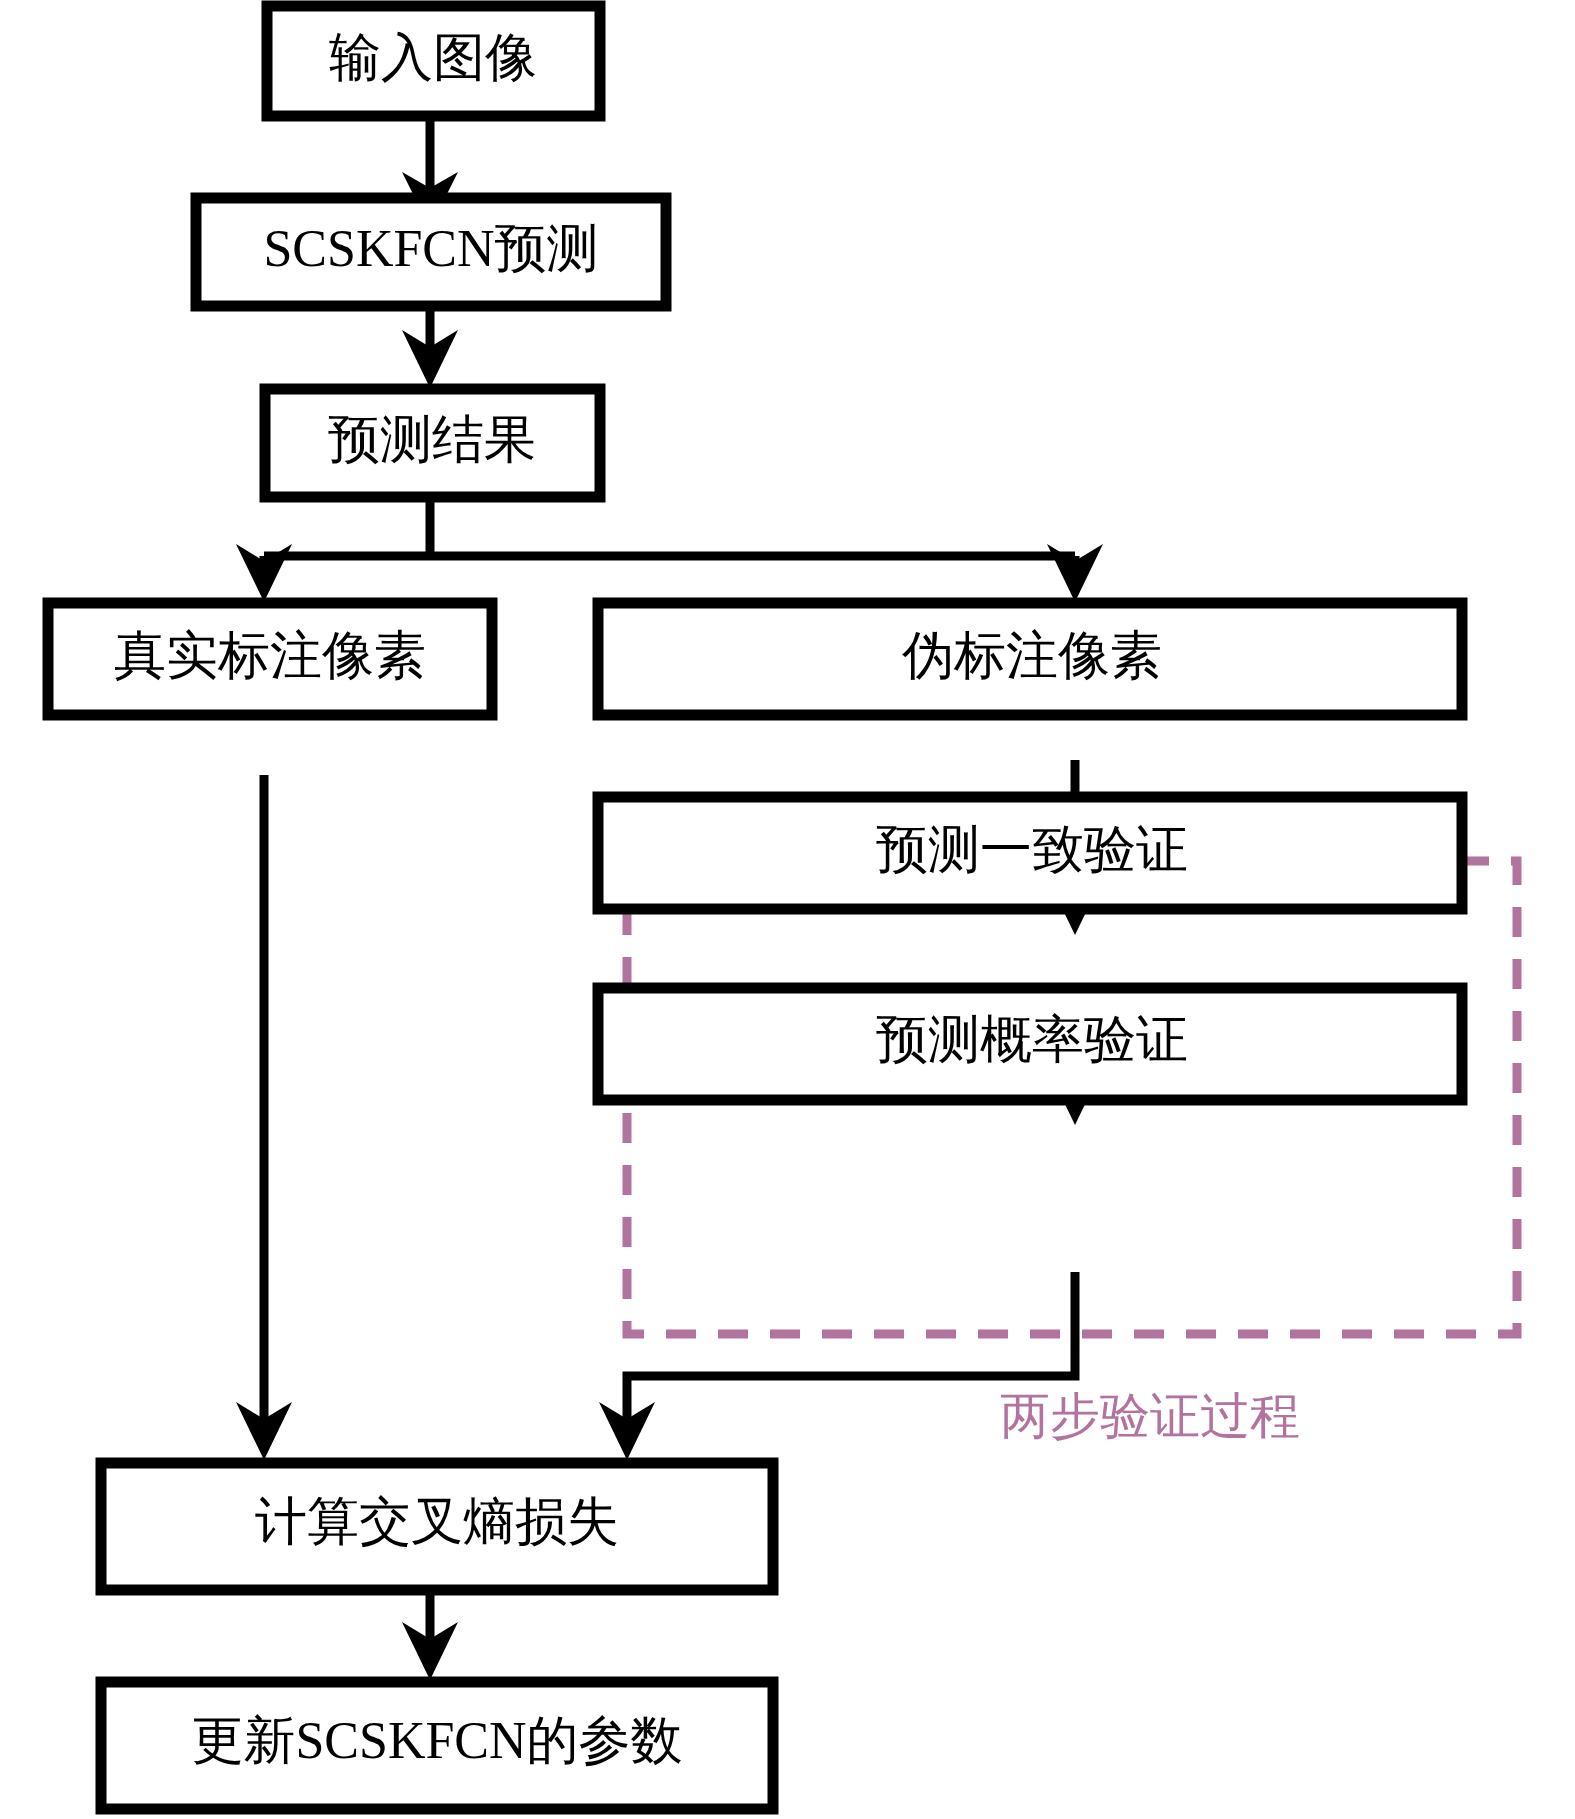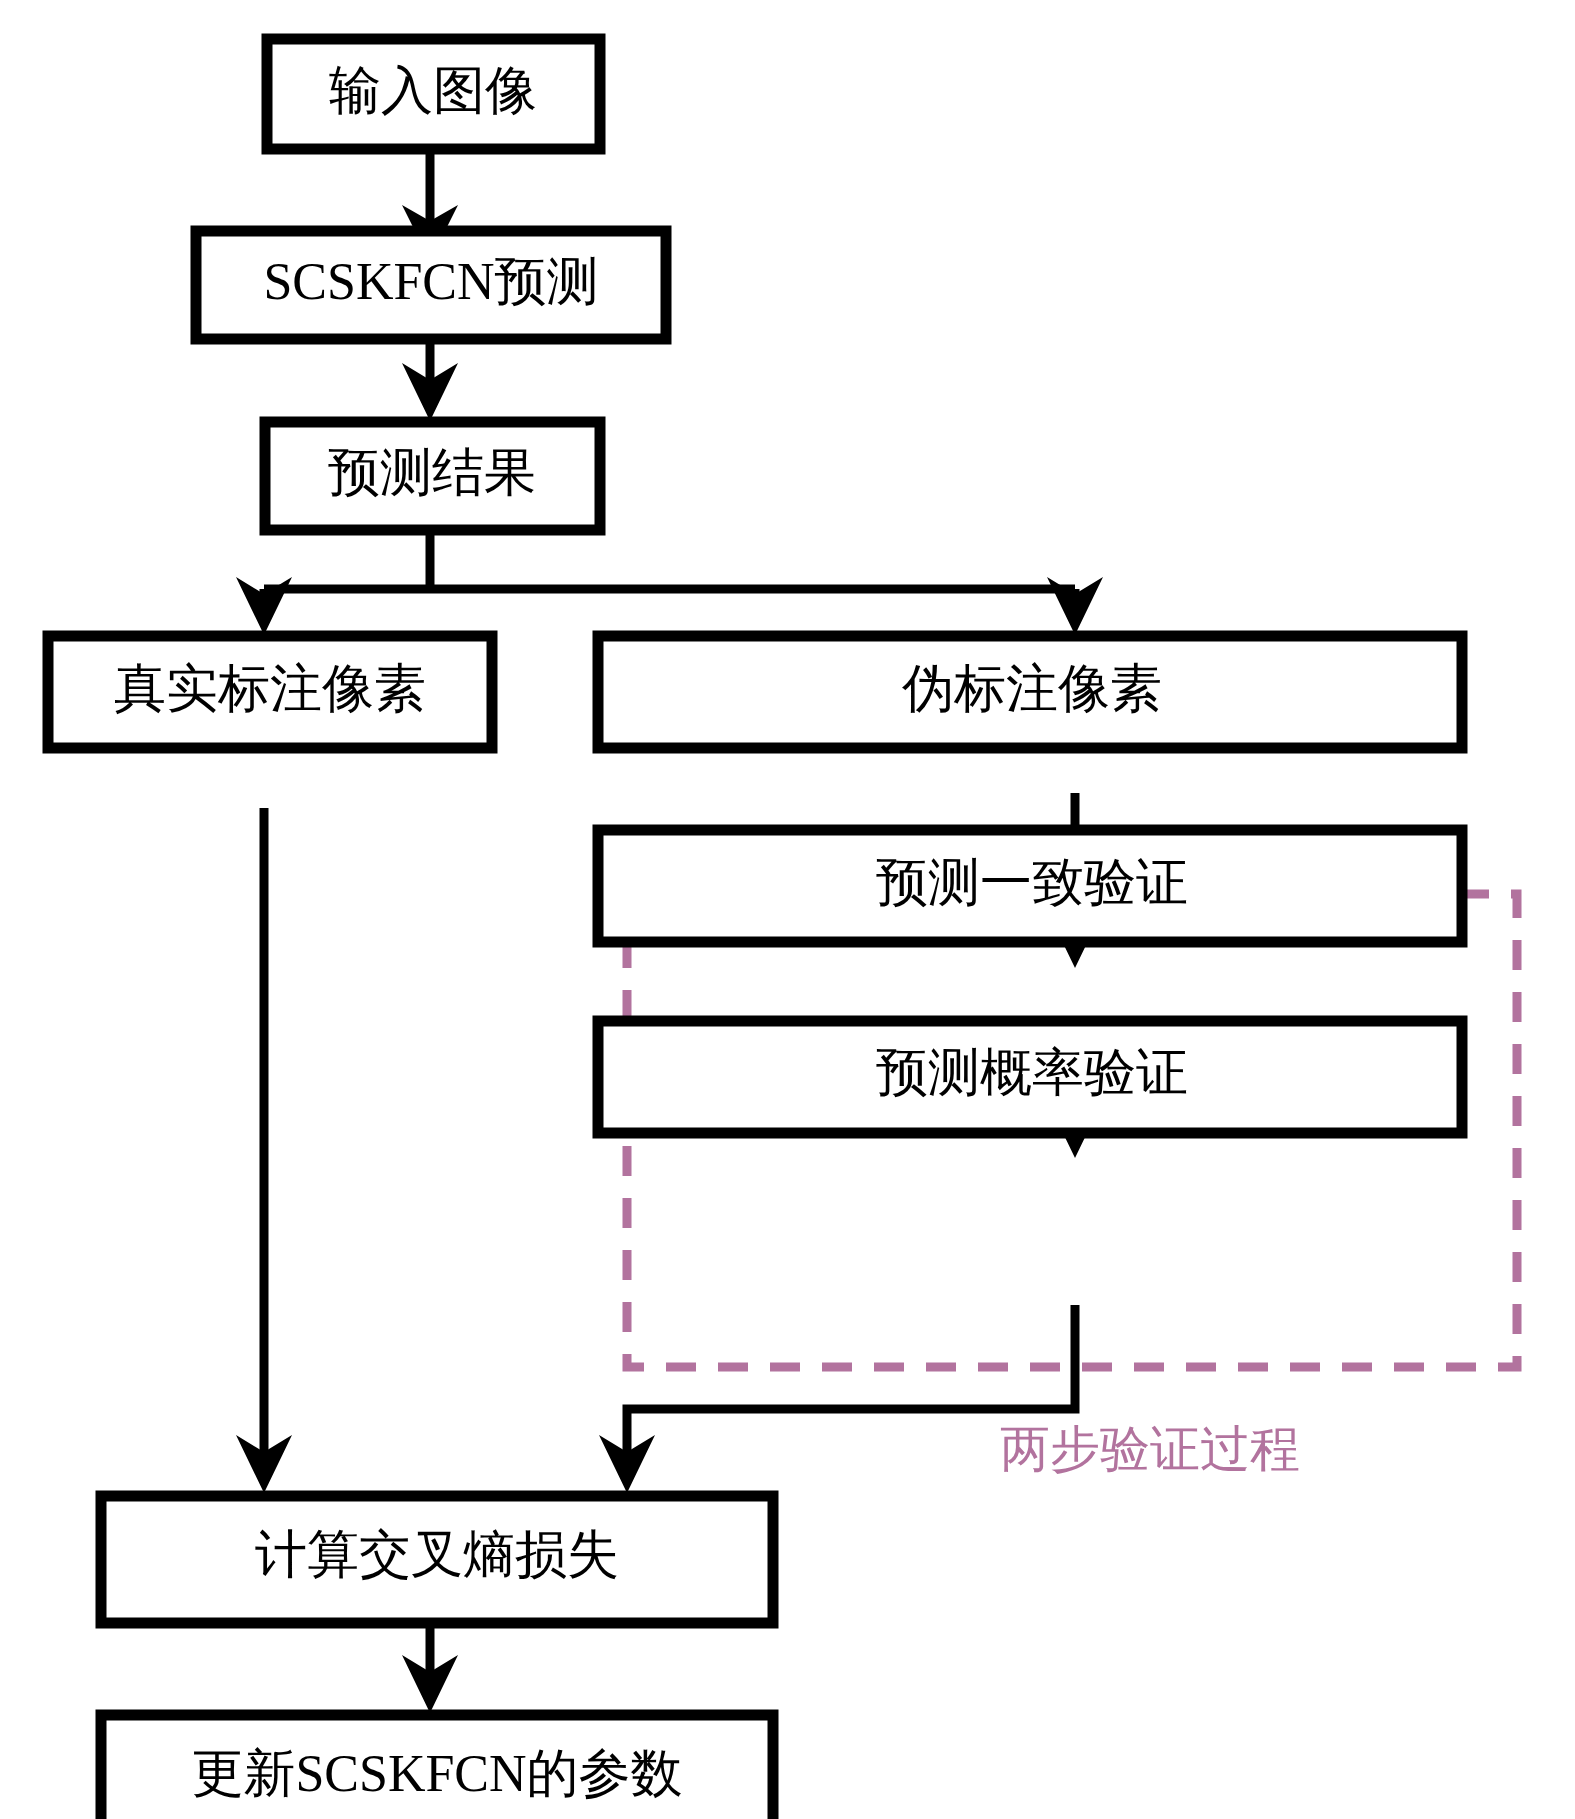--- a/index.html
+++ b/index.html
@@ -10,21 +10,20 @@
   body {
     width: 1575px;
     height: 1819px;
     font-family: "Liberation Serif", "DejaVu Serif", serif;
     overflow: hidden;
   }
   #flowchart-root {
     position: relative;
     width: 1575px;
     height: 1518px;
-    margin-top: 33px;
   }
   svg#flow-svg {
     position: absolute;
     top: 0;
     left: 0;
     width: 1575px;
     height: 1819px;
     display: block;
   }
   .node-rect {

